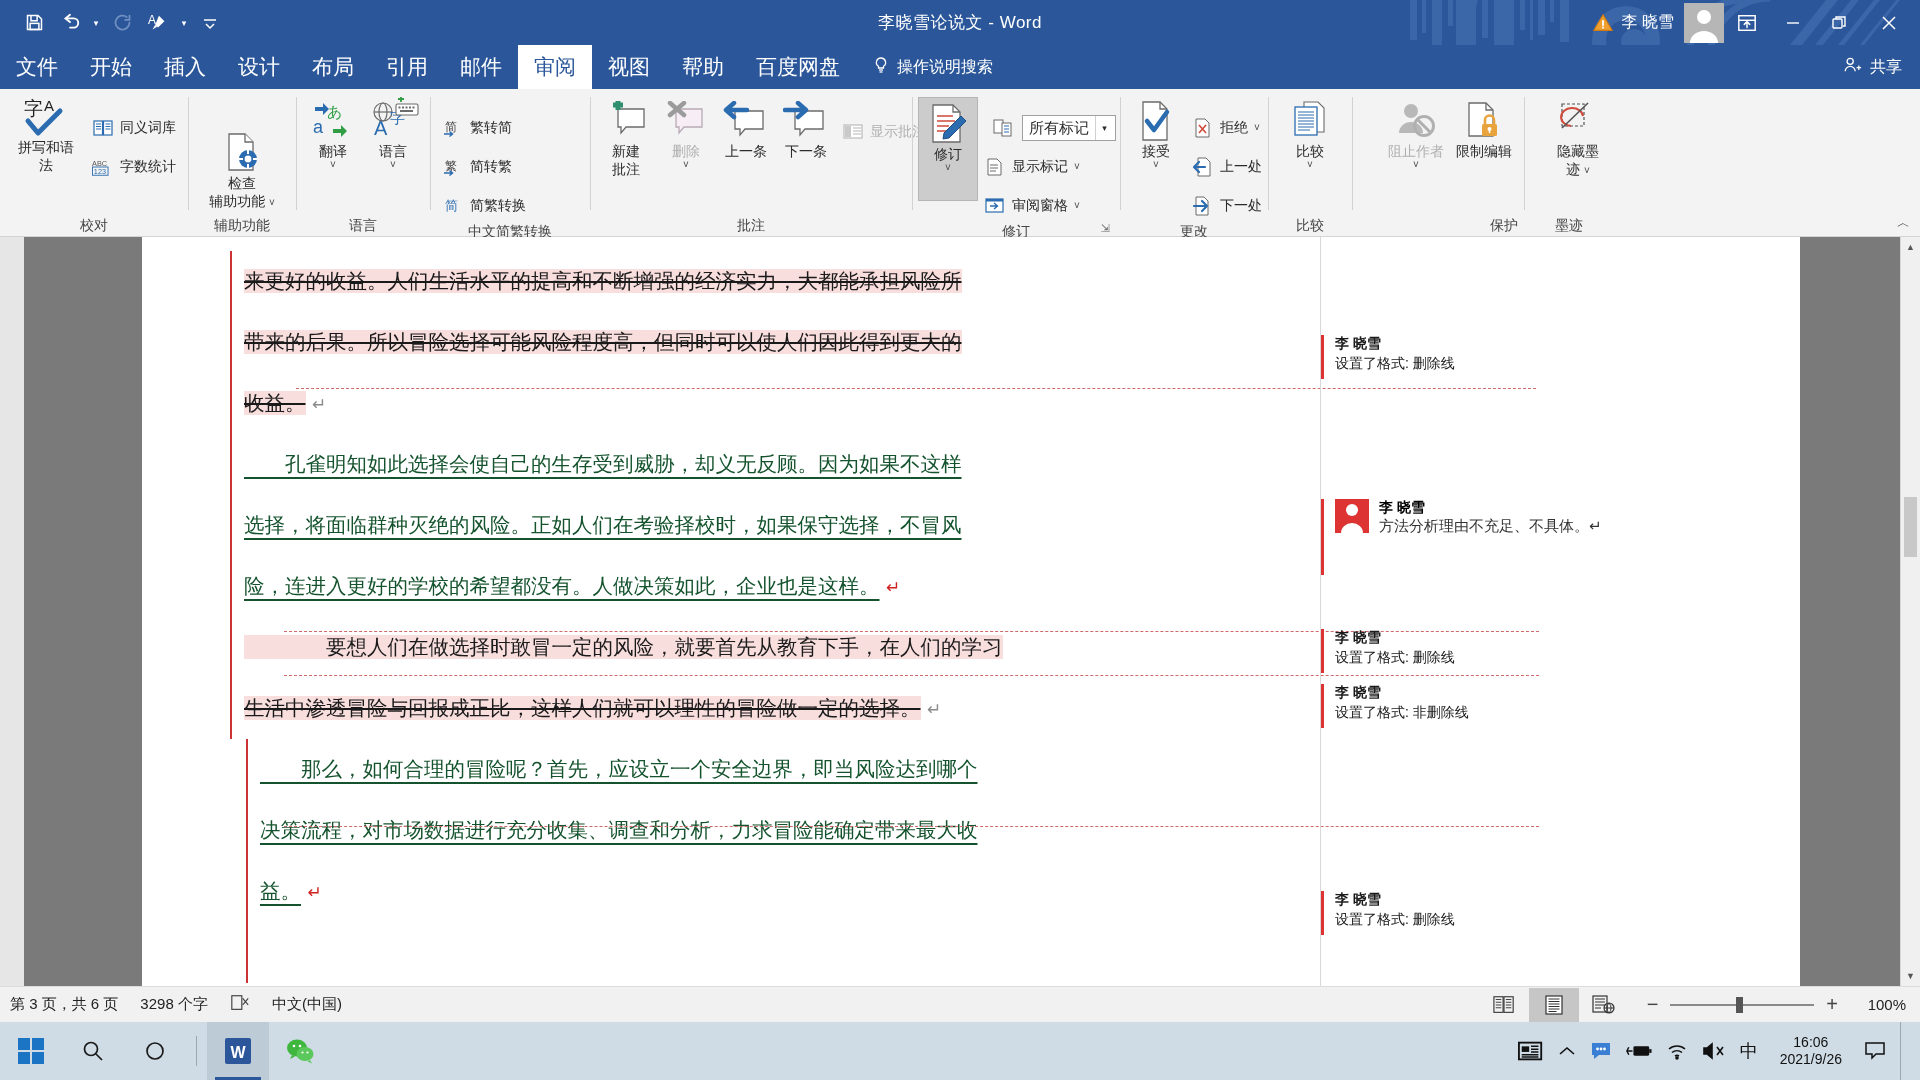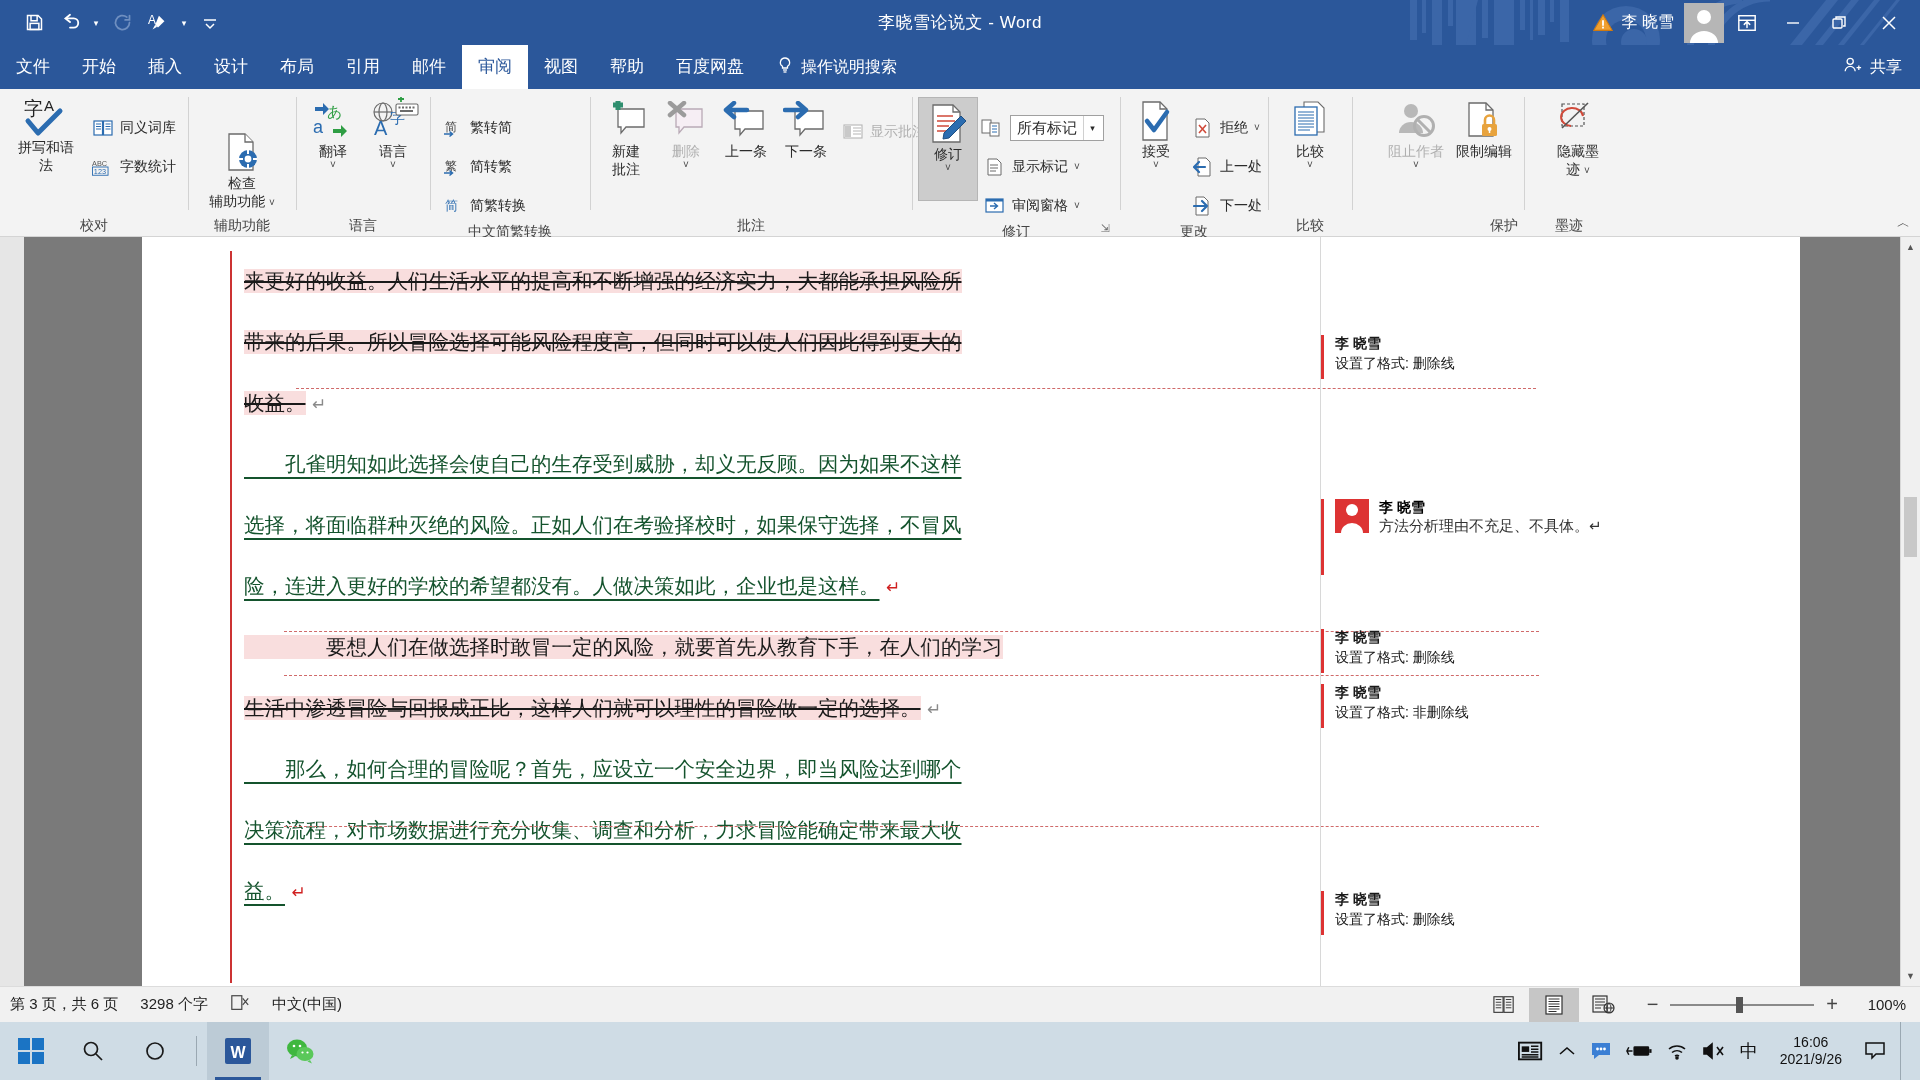--- a/index.html
+++ b/index.html
@@ -40,21 +40,21 @@
   }
   .win-close { width:54px; }
 
   
   .tabsrow {
     height: 44px; background:#2b579a;
     display:flex; align-items:flex-end; position:relative;
   }
   .tab {
     padding: 0 16px; height: 44px; line-height: 44px;
-    color:#fff; font-size:17px; white-space:nowrap;
+    color:#fff; font-size:21px; white-space:nowrap;
   }
   .tab.active { background:#fff; color:#2b579a; font-weight:400; }
   .tell-me { display:flex; align-items:center; gap:7px; color:#fff; font-size:16px; margin-left: 16px; height:44px; }
   .share {
     margin-left:auto; margin-right:18px; color:#fff; font-size:16px;
     display:flex; align-items:center; gap:8px; height:44px;
   }
 
   
   .ribbon {
@@ -548,21 +548,21 @@
             <g stroke="#d04a3a" stroke-width="1.4">
                 <path d="M10 14h16M10 19h18M10 24h12M10 29h14"></path>
               </g>
             <path d="M34 14 L39 19 L22 36 L16 37 L17 31 Z" fill="#2b6cb0" stroke="#1f4f82" stroke-width="1"></path>
           </svg>
         </span>
         <span>修订</span>
         <span class="caret-sm">˅</span>
       </div>
       <div class="smallcol">
-        <div class="smallbtn" style="padding-left:2px;">
+        <div class="smallbtn" style="padding-left:14px;">
           <span class="ic">
             <svg width="20" height="18" viewBox="0 0 20 18">
               <rect x="1" y="1" width="9" height="13" fill="#fff" stroke="#6b6b6b" stroke-width="1"></rect>
               <rect x="9" y="4" width="9" height="13" fill="#fff" stroke="#6b6b6b" stroke-width="1"></rect>
               <g stroke="#2b6cb0" stroke-width="1">
                   <path d="M11 7h5M11 10h5M11 13h5"></path>
                 </g>
             </svg>
           </span>
           <span class="mk-combo">
@@ -760,21 +760,21 @@
         <div class="chgbar" style="top:0;height:122px;"></div>
         <div class="pline">
           <span class="del-plain">　　</span><span class="del-plain">　　要想人们在做选择时敢冒一定的风险，就要首先从教育下手，在人们的学习</span>
         </div>
         <div class="pline">
           <span class="del">生活中渗透冒险与回报成正比，这样人们就可以理性的冒险做一定的选择。</span>
           <span class="pilcrow">↵</span>
         </div>
       </div>
 
-      <div style="position:relative;">
+      <div style="position:relative;margin-left:16px;">
         <div class="chgbar" style="top:0;height:244px;"></div>
         <div class="pline">
           <span class="ins">　　那么，如何合理的冒险呢？首先，应设立一个安全边界，即当风险达到哪个</span>
         </div>
         <div class="pline">
           <span class="ins">决策流程，对市场数据进行充分收集、调查和分析，力求冒险能确定带来最大收</span>
         </div>
         <div class="pline">
           <span class="ins">益。</span>
           <span class="pilcrow-red">↵</span>

